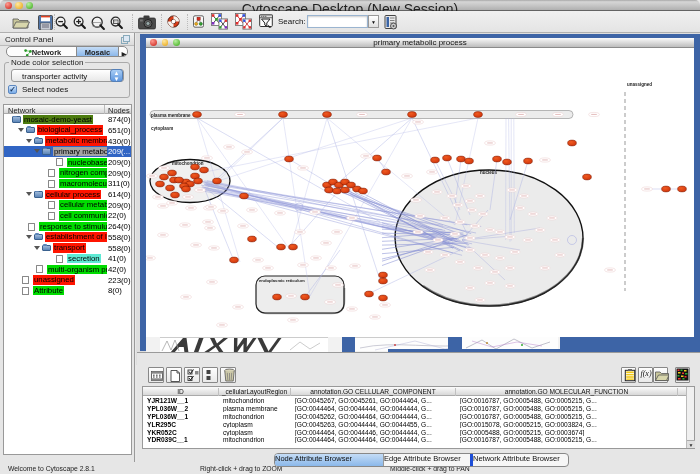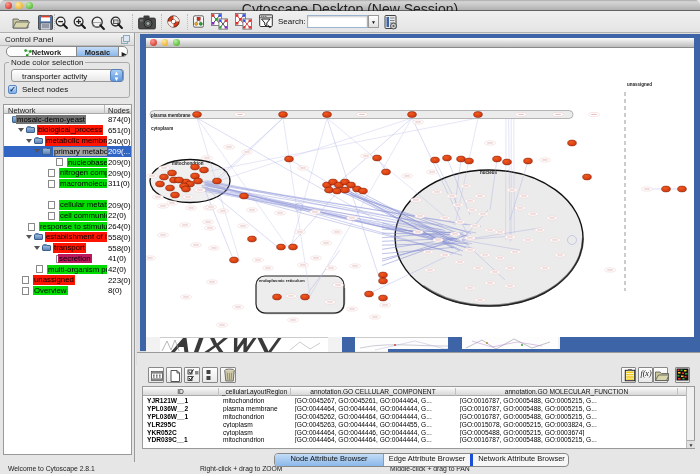--- a/index.html
+++ b/index.html
@@ -45,21 +45,21 @@
 #dp{position:absolute;left:137px;top:352px;width:563px;height:110px;background:#e6e6e6;border-top:1px solid #9a9a9a}
 #dphead{position:absolute;left:0;top:0;width:563px;height:12px;background:linear-gradient(#f2f2f2,#d8d8d8);border-bottom:1px solid #bbb;font-size:8px;color:#222;padding:1.5px 0 0 12px}
 .dbtn{position:absolute;top:14px;width:16px;height:16px;border:1px solid #888;background:linear-gradient(#fdfdfd,#e9e9e9);border-radius:1px}
 #dtable{position:absolute;left:5px;top:33px;width:553px;height:63px;background:#fff;border:1px solid #999;font-size:6.6px}
 #dthead{position:absolute;left:0;top:0;width:544px;height:9px;background:linear-gradient(#fbfbfb,#d8d8d8);border-bottom:1px solid #aaa;color:#111}
 .dth{position:absolute;top:1px;text-align:center;border-right:1px solid #c0c0c0;height:8px}
 .drow{position:absolute;left:0;width:544px;height:7.8px;color:#000;white-space:nowrap}
 .dc{position:absolute;top:0.4px;overflow:hidden}
 #vsb{position:absolute;right:0;top:0;width:8px;height:61px;background:#f0f0f0;border-left:1px solid #bbb}
 #dtabs{position:absolute;left:137px;top:100px;width:295px;height:14px;z-index:5;border:1px solid #888;border-radius:4px;background:#f6f6f6;overflow:hidden;font-size:7.5px;color:#111}
-#dtabs .seg{position:absolute;top:0;height:13px;text-align:center;padding-top:0}
+#dtabs .seg{position:absolute;top:0;height:13px;padding-top:0}
 
 #status{position:absolute;left:0;top:462px;width:700px;height:12px;background:#e6e6e6;font-size:6.8px;color:#222}
 .frag{position:absolute;overflow:hidden}
 </style></head>
 <body>
 <div id="app">
 <div id="titlebar">
       <span class="tl" style="left:4.5px;background:radial-gradient(circle at 35% 30%,#ff9a90,#c81e14)"></span>
       <span class="tl" style="left:15.3px;background:radial-gradient(circle at 35% 30%,#ffe9a0,#e8a30e)"></span>
       <span class="tl" style="left:26px;background:radial-gradient(circle at 35% 30%,#b8f0a0,#39a814)"></span>
@@ -209,34 +209,34 @@
  <div id="selbox">✓</div>
  <div class="abs" style="left:22px;top:52px;font-size:8px;color:#111">Select nodes</div>
  <div id="tree">
         <div id="treehead">
           <span style="position:absolute;left:4px;top:0.5px">Network</span>
           <span style="position:absolute;left:104px;top:0.5px">Nodes</span>
           <span style="position:absolute;left:100px;top:0;height:9px;border-left:1px solid #bbb"></span>
         </div>
         <div class="trow" style="top:9.0px;">
           <span class="fold" style="left:8px"></span>
-          <span class="tname" style="left:12px;max-width:84px;background:#737373">mosaic-demo-yeast</span>
+          <span class="tname" style="left:19px;max-width:84px;background:#4d7c0f">mosaic-demo-yeast</span>
           <span class="tnum" style="color:#000">874(0)</span>
         </div>
         <div class="trow" style="top:19.7px;">
           <span class="tri" style="left:14px"></span>
           <span class="fold" style="left:22px"></span>
           <span class="tname" style="left:33px;max-width:70px;background:#ff1400">biological_process</span>
           <span class="tnum" style="color:#000">651(0)</span>
         </div>
         <div class="trow" style="top:30.4px;">
           <span class="tri" style="left:22px"></span>
           <span class="fold" style="left:30px"></span>
           <span class="tname" style="left:41px;max-width:62px;background:#ff1400">metabolic membrane</span>
-          <span class="tnum" style="color:#000">240(0)</span>
+          <span class="tnum" style="color:#000">430(0)</span>
         </div>
         <div class="trow" style="top:41.1px;background:#3165c4;">
           <span class="tri" style="left:30px"></span>
           <span class="fold" style="left:38px"></span>
           <span class="tname" style="left:49px;max-width:54px;background:#a3a3a3">primary metabo</span>
           <span class="tnum" style="color:#fff">209(...</span>
         </div>
         <div class="trow" style="top:51.8px;">
           <span class="page" style="left:52px"></span>
           <span class="tname" style="left:63px;max-width:40px;background:#00dc00">nucleobase-</span>
@@ -245,20 +245,26 @@
         <div class="trow" style="top:62.5px;">
           <span class="page" style="left:44px"></span>
           <span class="tname" style="left:55px;max-width:48px;background:#00dc00">nitrogen compo</span>
           <span class="tnum" style="color:#000">209(0)</span>
         </div>
         <div class="trow" style="top:73.2px;">
           <span class="page" style="left:44px"></span>
           <span class="tname" style="left:55px;max-width:48px;background:#00dc00">macromolecule</span>
           <span class="tnum" style="color:#000">311(0)</span>
         </div>
+        <div class="trow" style="top:83.9px;">
+          <span class="tri" style="left:22px"></span>
+          <span class="fold" style="left:30px"></span>
+          <span class="tname" style="left:41px;max-width:62px;background:#ff1400">cellular process</span>
+          <span class="tnum" style="color:#000">614(0)</span>
+        </div>
         <div class="trow" style="top:94.6px;">
           <span class="page" style="left:44px"></span>
           <span class="tname" style="left:55px;max-width:48px;background:#00dc00">cellular metabo</span>
           <span class="tnum" style="color:#000">209(0)</span>
         </div>
         <div class="trow" style="top:105.3px;">
           <span class="page" style="left:44px"></span>
           <span class="tname" style="left:55px;max-width:48px;background:#00dc00">cell communicat</span>
           <span class="tnum" style="color:#000">22(0)</span>
         </div>
@@ -274,36 +280,36 @@
           <span class="tnum" style="color:#000">558(0)</span>
         </div>
         <div class="trow" style="top:137.4px;">
           <span class="tri" style="left:30px"></span>
           <span class="fold" style="left:38px"></span>
           <span class="tname" style="left:49px;max-width:54px;background:#ff1400">transport</span>
           <span class="tnum" style="color:#000">558(0)</span>
         </div>
         <div class="trow" style="top:148.1px;">
           <span class="page" style="left:52px"></span>
-          <span class="tname" style="left:54px;max-width:40px;background:#be185d">secretion</span>
+          <span class="tname" style="left:63px;max-width:40px;background:#5eead4">secretion</span>
           <span class="tnum" style="color:#000">41(0)</span>
         </div>
         <div class="trow" style="top:158.8px;">
           <span class="page" style="left:32px"></span>
           <span class="tname" style="left:43px;max-width:60px;background:#00dc00">multi-organism pro</span>
           <span class="tnum" style="color:#000">42(0)</span>
         </div>
         <div class="trow" style="top:169.5px;">
           <span class="page" style="left:18px"></span>
           <span class="tname" style="left:29px;max-width:74px;background:#ff1400">unassigned</span>
           <span class="tnum" style="color:#000">223(0)</span>
         </div>
         <div class="trow" style="top:180.2px;">
           <span class="page" style="left:18px"></span>
-          <span class="tname" style="left:29px;max-width:74px;background:#00dc00">Overview</span>
+          <span class="tname" style="left:29px;max-width:74px;background:#00dc00">Attribute</span>
           <span class="tnum" style="color:#000">8(0)</span>
         </div>
       </div>
 </div>
 <div id="desk">
       <div class="frag" style="left:4px;top:303px;width:6px;height:15px;background:#3d64a6"></div>
       <div class="frag" style="left:10px;top:303px;width:554px;height:16px;background:#f2f2f2"></div>
       <div class="frag" style="left:24px;top:304px;width:168px;height:15px;background:#fff;border-top:1px solid #ccc"><svg width="168" height="14" viewBox="0 0 168 14" xmlns="http://www.w3.org/2000/svg">
           <g fill="#3a3a3a" transform="skewX(-20)">
             <path d="M16 14 L23 0 L26.5 0 L33.5 14 L29.5 14 L27 9 L22.5 9 L20 14 Z"></path>
@@ -330,20 +336,21 @@
           <circle cx="25" cy="6" r="1" fill="#b83"></circle>
           <circle cx="60" cy="8" r="1" fill="#3a3"></circle>
         </svg></div>
       <div class="frag" style="left:424px;top:302px;width:140px;height:14px;background:#3d64a6"></div>
       <div class="frag" style="left:252px;top:316px;width:312px;height:4px;background:#3d64a6"></div>
       <div id="netwin">
         <div id="wtitle">
           <span class="wl" style="left:4px;background:radial-gradient(circle at 35% 30%,#ff9a90,#c81e14)"></span>
           <span class="wl" style="left:15.5px;background:radial-gradient(circle at 35% 30%,#ffe9a0,#e8a30e)"></span>
           <span class="wl" style="left:27px;background:radial-gradient(circle at 35% 30%,#b8f0a0,#39a814)"></span>
+          <div class="t">primary metabolic process</div>
         </div>
         <svg class="abs" style="left:0px;top:10.5px" width="548" height="290" viewBox="0 0 548 290" xmlns="http://www.w3.org/2000/svg">
           <defs>
             <radialGradient id="ng" cx="0.4" cy="0.35" r="0.8">
               <stop offset="0" stop-color="#f05a20"></stop>
               <stop offset="0.7" stop-color="#d63c10"></stop>
               <stop offset="1" stop-color="#b42a08"></stop>
             </radialGradient>
           </defs>
           <rect x="4" y="62.5" width="423" height="8" rx="4" fill="#ececec" stroke="#999" stroke-width="0.7"></rect>

